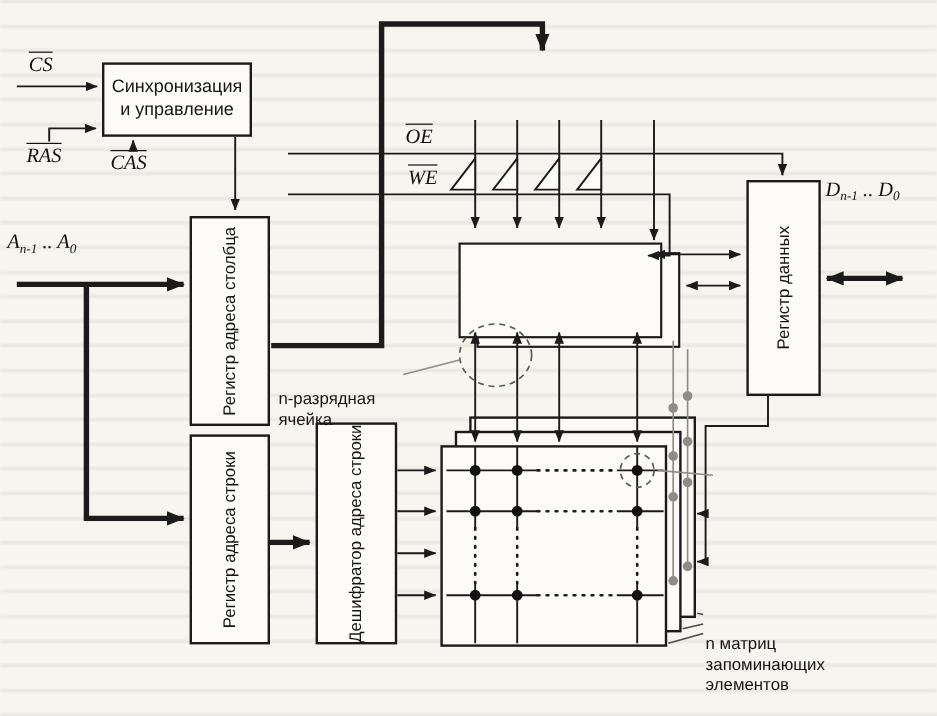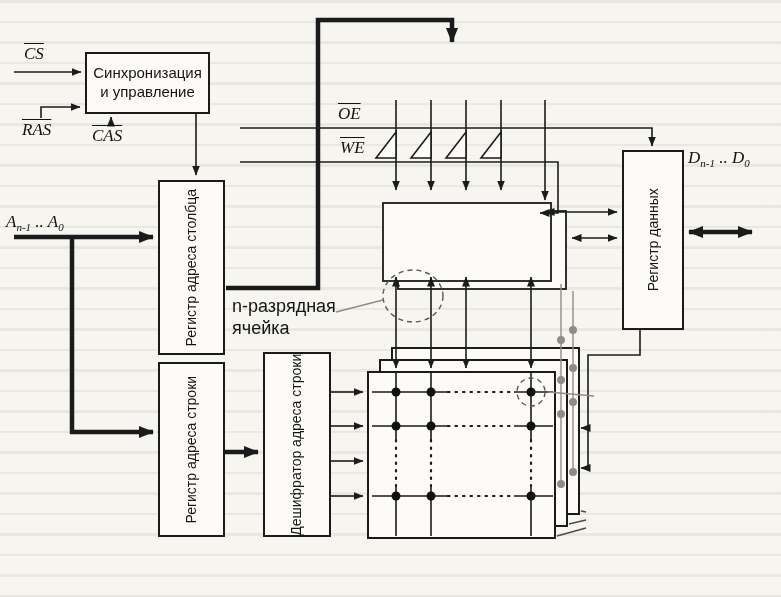--- a/index.html
+++ b/index.html
@@ -19,21 +19,21 @@
     border:2px solid #1b1b1b; display:flex; align-items:center; justify-content:center;
     text-align:center; font-size:15px; line-height:1.25;
   }
   .box .vlabel { transform:rotate(-90deg); white-space:nowrap; font-size:14px; }
   .sig {
     position:absolute; font-family:"Liberation Serif", serif; font-style:italic;
     font-size:17px; color:#111; white-space:nowrap;
   }
   .sig .ovl { text-decoration:overline; }
   .sig sub { font-size:11px;margin-top:12px; }
-  .ann { position:absolute; font-size:18px; line-height:1.22; color:#151515; }
+  .ann { position:absolute; font-size:14px; line-height:1.22; color:#151515;margin-top:28px; }
 </style>
 </head>
 <body>
 
 <div class="page">
 
   <div class="bleed"></div>
 
   <svg class="wiring" width="781" height="597" viewBox="0 0 781 597">
     <defs>
@@ -175,22 +175,23 @@
   </div>
   <div class="sig" style="left:92px;top:126px">
     <span class="ovl">CAS</span>
   </div>
   <div class="sig" style="left:338px;top:104px">
     <span class="ovl">OE</span>
   </div>
   <div class="sig" style="left:340px;top:138px">
     <span class="ovl">WE</span>
   </div>
-  <div class="sig" style="left:6px;top:212px">
+  <div class="sig" style="left:6px;top:192px">
     <span>A</span><sub>n-1</sub><span> .. </span><span>A</span><sub>0</sub>
   </div>
   <div class="sig" style="left:688px;top:148px">
     <span>D</span><sub>n-1</sub><span> .. </span><span>D</span><sub>0</sub>
   </div>
 
   <div class="ann" style="left:232px;top:296px;width:104px">n-разрядная ячейка</div>
+  <div class="ann" style="left:588px;top:500px;width:150px">n матриц запоминающих элементов</div>
 
 </div>
 
 </body></html>

